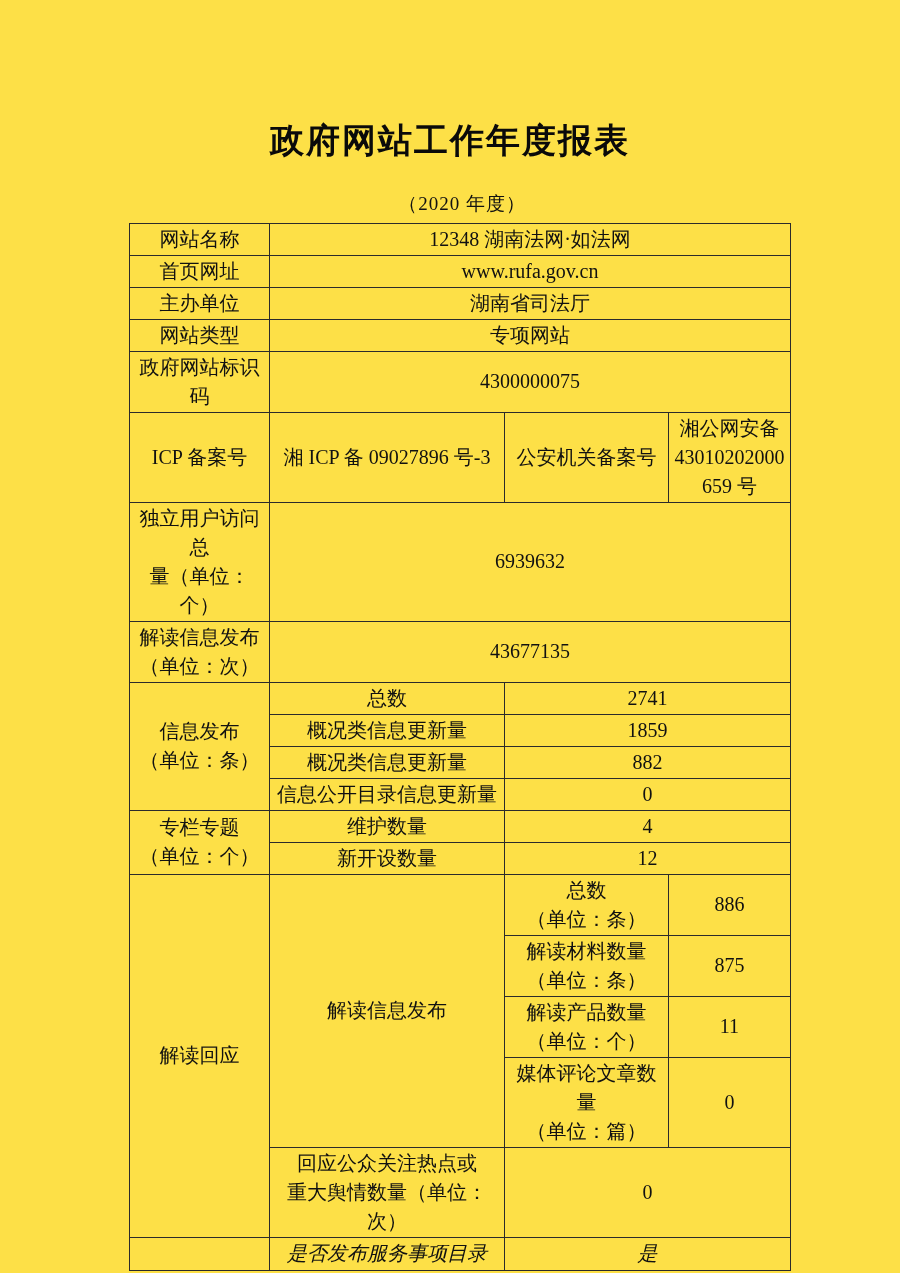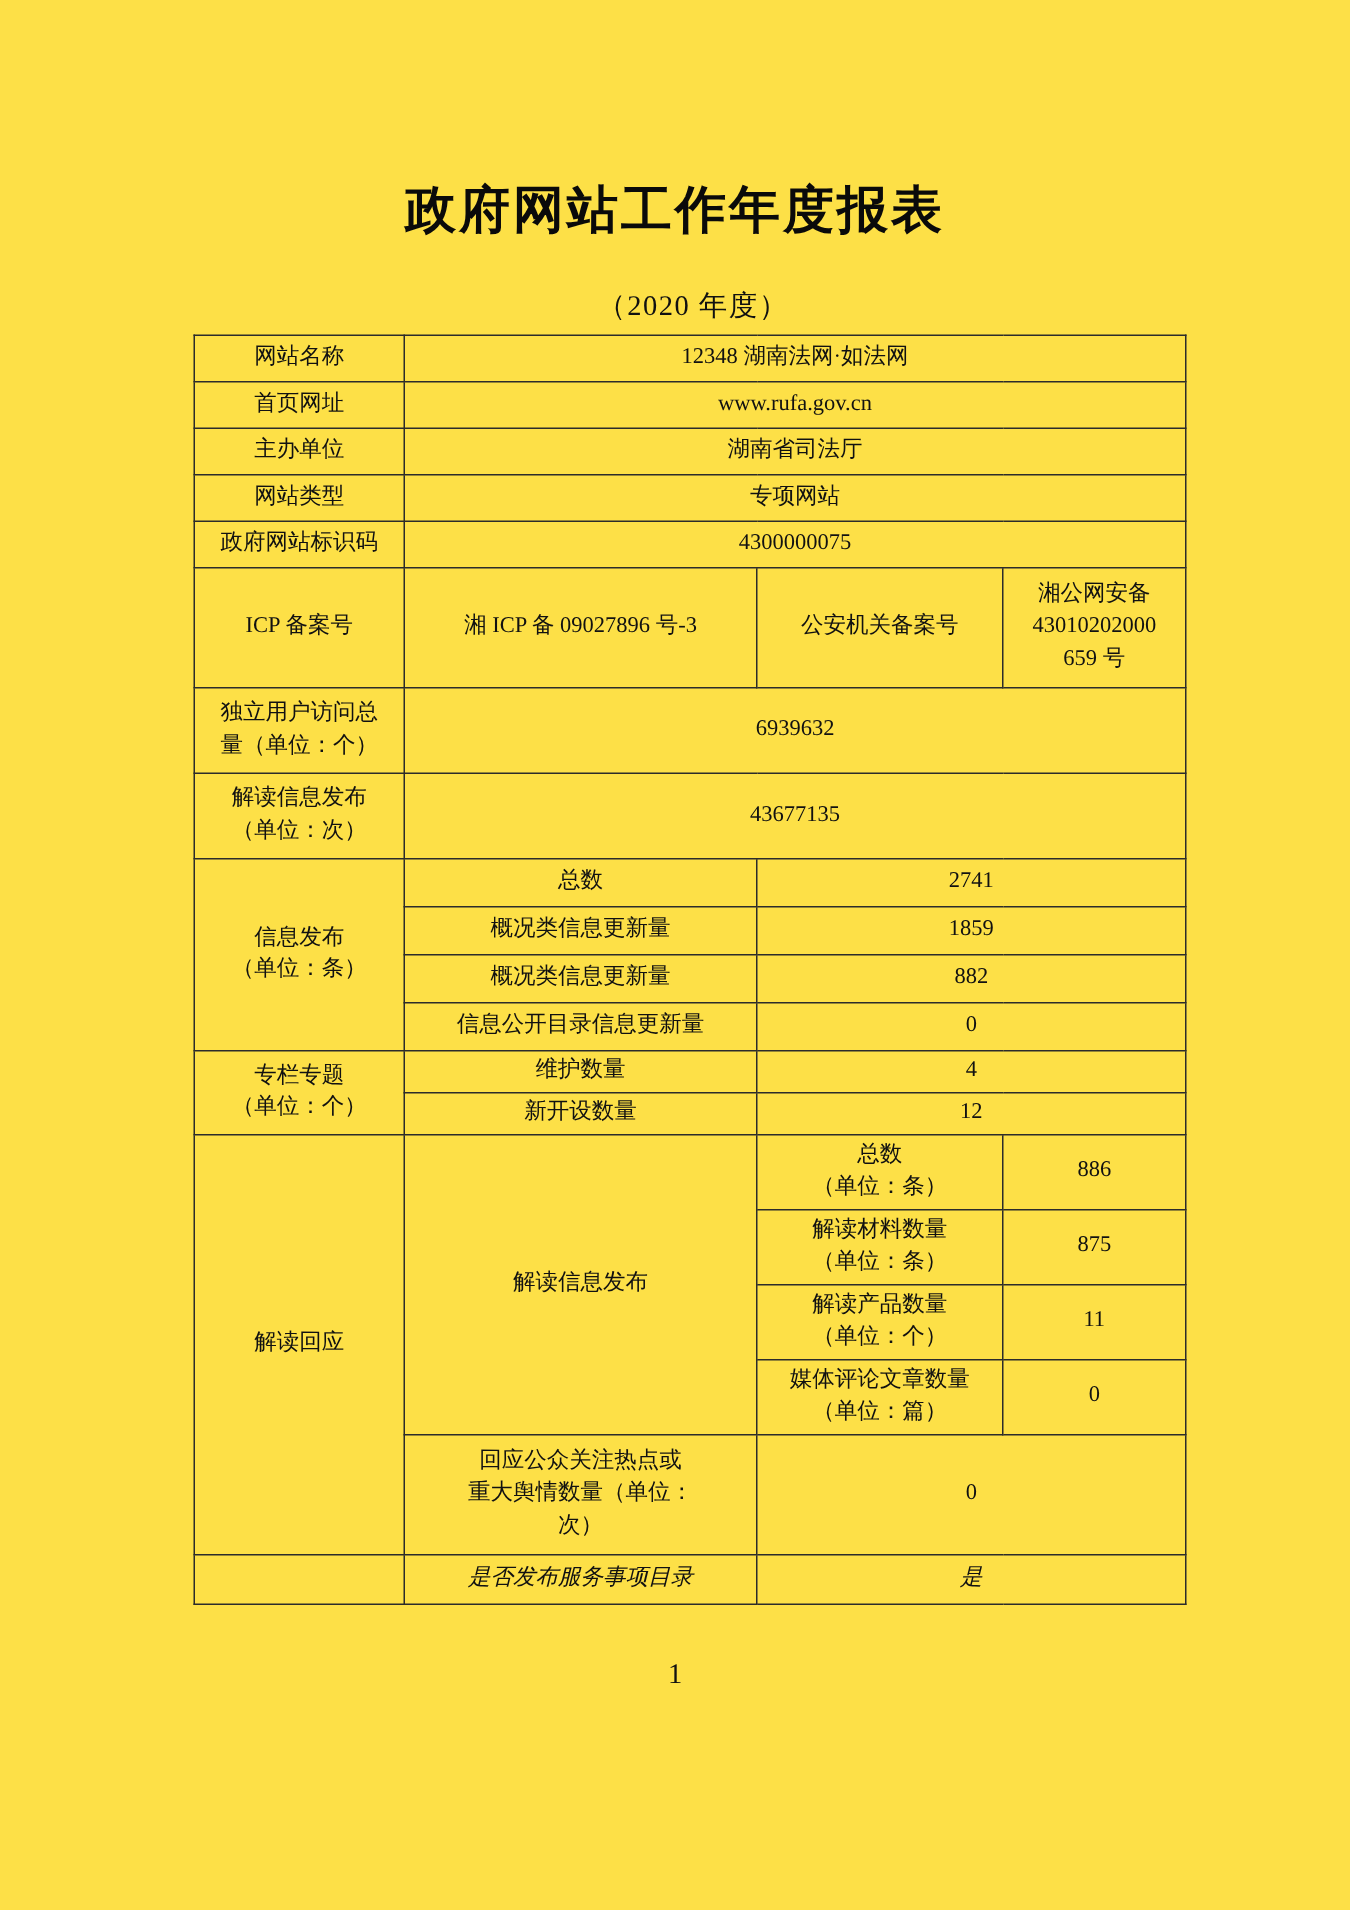--- a/index.html
+++ b/index.html
@@ -39,21 +39,21 @@
     margin: 57px 0 0 126px;
     font-size: 17px;
     font-weight: 700;
     color: #0a0a0a;
   }
   table.report {
     border-collapse: collapse;
     table-layout: fixed;
     margin: 6px 0 0 129px;
     width: 661px;
-    font-size: 15px;
+    font-size: 20px;
     color: #111111;
   }
   table.report td {
     border: 1.5px solid #2b2b2b;
     text-align: center;
     vertical-align: middle;
     padding: 1px 2px;
     line-height: 1.45;
     overflow: hidden;
   }

